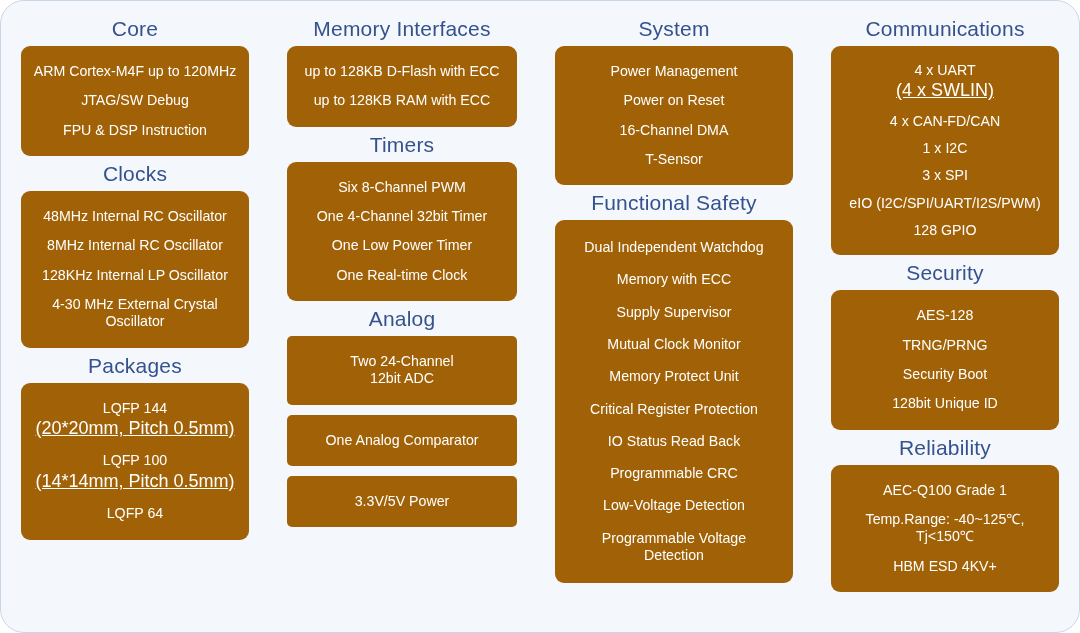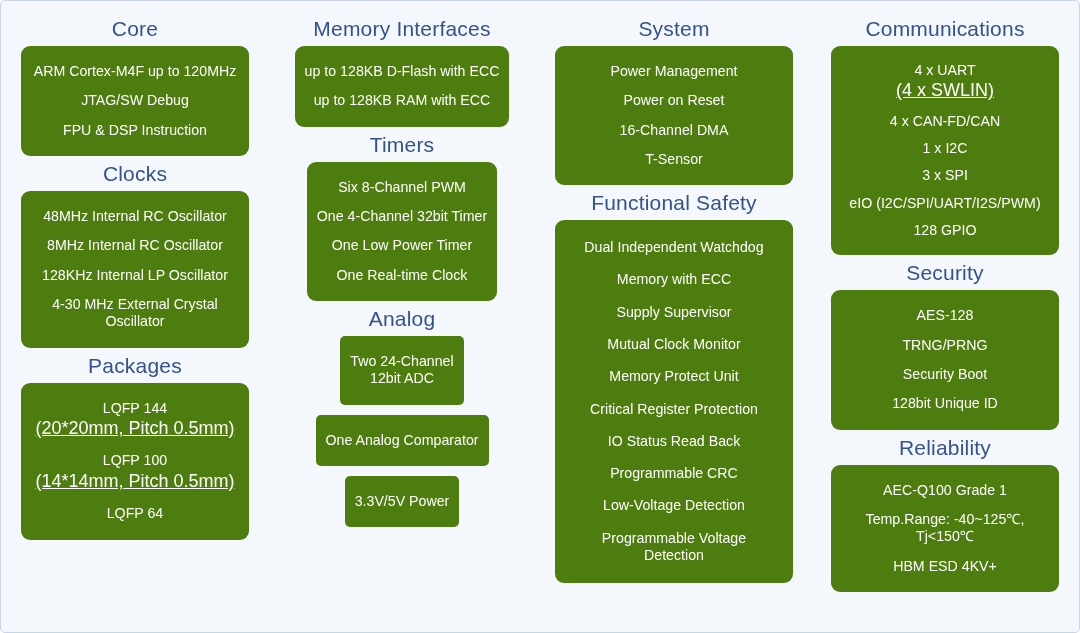--- a/index.html
+++ b/index.html
@@ -14,50 +14,50 @@
     overflow: hidden;
   }
 
   #diagram {
     position: relative;
     width: 1080px;
     height: 633px;
     box-sizing: border-box;
     background: #f4f7fb;
     border: 1px solid #c9d6e8;
-    border-radius: 5px;
+    border-radius: 24px;
     padding: 10px 20px 14px 20px;
     display: flex;
     align-items: flex-start;
     justify-content: space-between;
   }
 
   .column {
     display: flex;
     flex-direction: column;
     align-items: stretch;
   }
   .col-1 { width: 228px; }
-  .col-2 { width: 230px; align-items: center; }
+  .col-2 { width: 230px; }
   .col-3 { width: 238px; }
   .col-4 { width: 228px; }
 
   .group-title {
     color: #34528e;
     font-size: 21px;
     font-weight: 400;
     text-align: center;
     letter-spacing: 0.2px;
     line-height: 1.1;
     padding: 6px 0 6px 0;
     white-space: nowrap;
   }
 
   .box {
-    background: #4d7c0f;
+    background: #a16207;
     border-radius: 5px;
     padding: 11px 8px 11px 8px;
     display: flex;
     flex-direction: column;
     justify-content: center;
     box-sizing: border-box;
   }
   .box.rounded-lg { border-radius: 9px; }
 
   .item {

